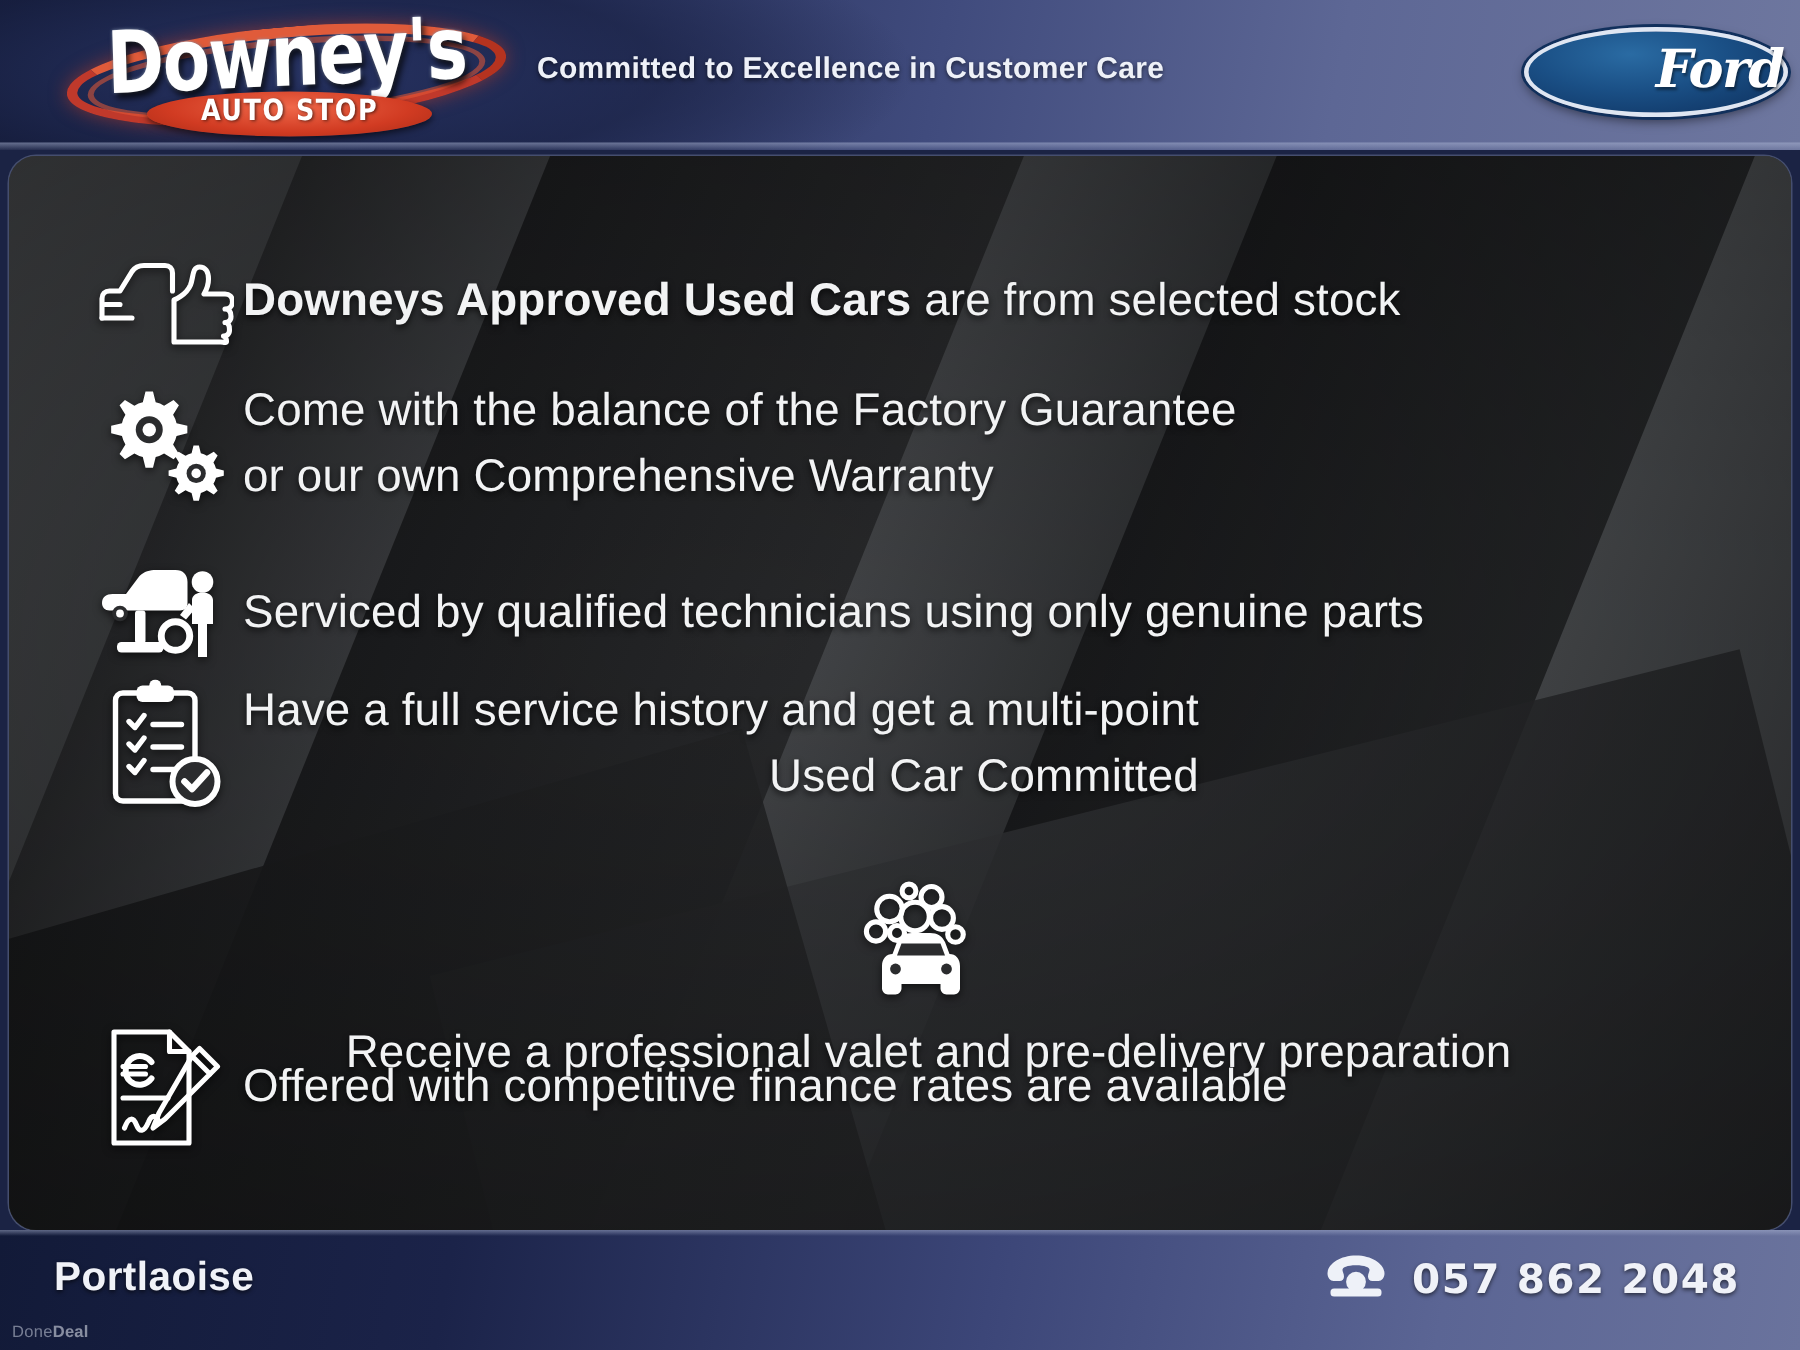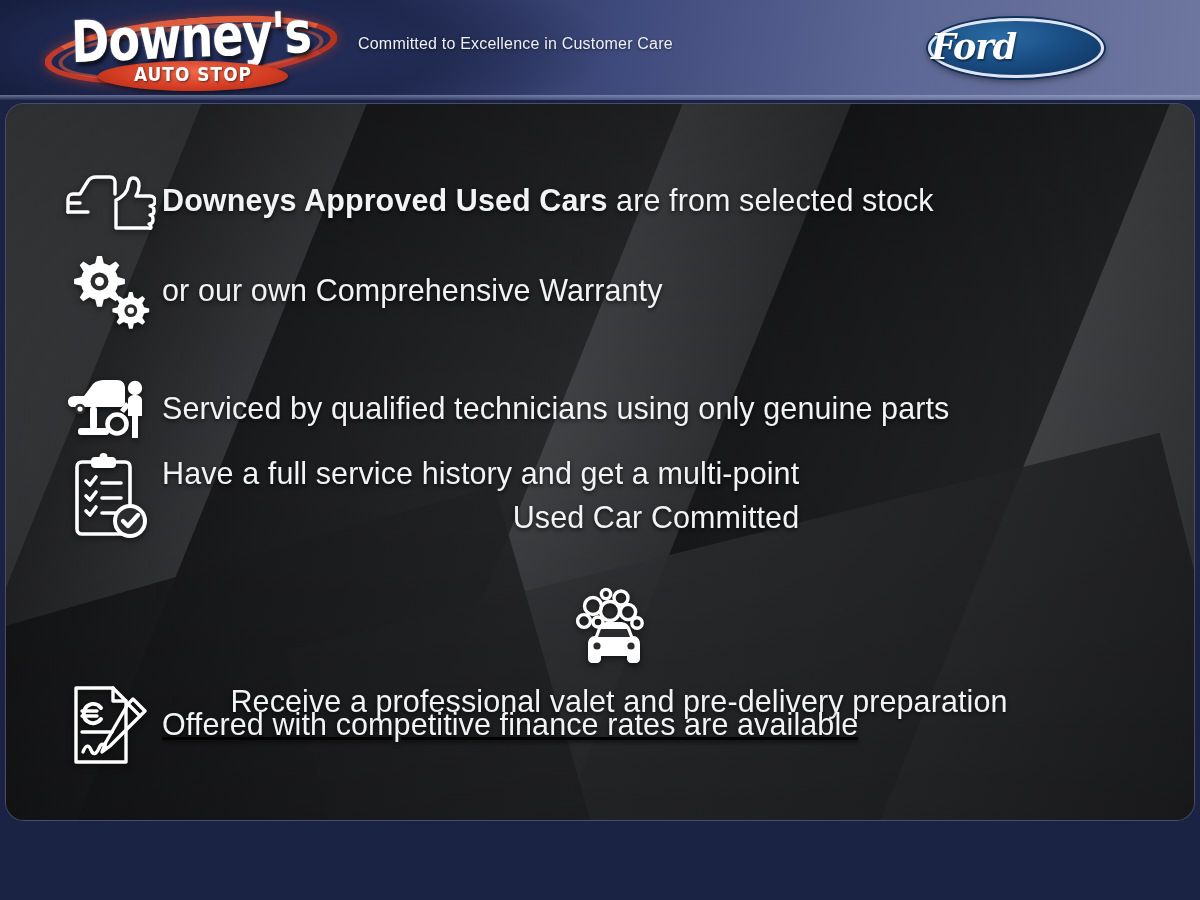--- a/index.html
+++ b/index.html
@@ -56,33 +56,33 @@
   .logo-sub{
     position:absolute; left:62px; top:58px; width:190px; text-align:center;
     font-family:"DejaVu Sans", sans-serif;
     font-weight:bold; font-size:17px; letter-spacing:1px; color:#ffffff;
     transform:scaleY(1.15);
     text-shadow:1px 1px 2px rgba(0,0,0,.55);
   }
 
   .tagline {
     position:absolute; left:358px; top:35px;
-    font-size:16px; font-weight:normal; color:#eef1f8;
+    font-size:20px; font-weight:bold; color:#eef1f8;
     letter-spacing:.2px;
     text-shadow:0 1px 3px rgba(0,0,0,.55);
   }
 
   
   .logo-ford{
-    position:absolute; left:928px; top:18px; width:176px; height:60px;
+    position:absolute; left:1016px; top:18px; width:176px; height:60px;
     border-radius:50%;
     background:radial-gradient(ellipse at 40% 28%, #2a6ba3 0%, #1a4f85 45%, #0d2f5c 100%);
     border:3px solid #dfe6f2;
     box-shadow:0 0 0 2px #11305c, 0 3px 7px rgba(0,0,0,.5);
-    display:flex; align-items:center; justify-content:flex-start;
+    display:flex; align-items:center; justify-content:flex-end;
   }
   .ford-text{
     font-family:"DejaVu Serif", serif;
     font-style:italic; font-weight:bold; font-size:35px; color:#ffffff;
     letter-spacing:-1px;
     text-shadow:1px 2px 2px rgba(0,0,0,.45);
     transform:translateY(-2px);
   }
 
   
@@ -206,20 +206,21 @@
           <svg width="86" height="78" viewBox="0 0 86 78" fill="#fff">
             <path d="M30 4 l5 0 1.8 7.2 a18 18 0 0 1 5.6 2.3 l6.3 -3.9 3.6 3.6 -3.9 6.3 a18 18 0 0 1 2.3 5.6 l7.2 1.8 0 5 -7.2 1.8 a18 18 0 0 1 -2.3 5.6 l3.9 6.3 -3.6 3.6 -6.3 -3.9 a18 18 0 0 1 -5.6 2.3 l-1.8 7.2 -5 0 -1.8 -7.2 a18 18 0 0 1 -5.6 -2.3 l-6.3 3.9 -3.6 -3.6 3.9 -6.3 a18 18 0 0 1 -2.3 -5.6 l-7.2 -1.8 0 -5 7.2 -1.8 a18 18 0 0 1 2.3 -5.6 l-3.9 -6.3 3.6 -3.6 6.3 3.9 a18 18 0 0 1 5.6 -2.3 z"></path>
             <circle cx="32.5" cy="29.5" r="9" fill="#2b2c2e"></circle>
             <circle cx="32.5" cy="29.5" r="4.5" fill="#fff"></circle>
             <path d="M62 40 l3.6 0 1.3 5.2 a13 13 0 0 1 4 1.7 l4.6 -2.8 2.6 2.6 -2.8 4.6 a13 13 0 0 1 1.7 4 l5.2 1.3 0 3.6 -5.2 1.3 a13 13 0 0 1 -1.7 4 l2.8 4.6 -2.6 2.6 -4.6 -2.8 a13 13 0 0 1 -4 1.7 l-1.3 5.2 -3.6 0 -1.3 -5.2 a13 13 0 0 1 -4 -1.7 l-4.6 2.8 -2.6 -2.6 2.8 -4.6 a13 13 0 0 1 -1.7 -4 l-5.2 -1.3 0 -3.6 5.2 -1.3 a13 13 0 0 1 1.7 -4 l-2.8 -4.6 2.6 -2.6 4.6 2.8 a13 13 0 0 1 4 -1.7 z"></path>
             <circle cx="63.8" cy="58.6" r="6.4" fill="#2b2c2e"></circle>
             <circle cx="63.8" cy="58.6" r="3.2" fill="#fff"></circle>
           </svg>
         </div>
         <div class="txt">
+          <div>Come with the balance of the Factory Guarantee</div>
           <div>or our own Comprehensive Warranty</div>
         </div>
       </div>
 
       <div class="row" style="top:272px;">
         <div class="icon">
           <svg width="96" height="66" viewBox="0 0 96 66" fill="#fff">
             <path d="M6 26 C6 22 9 20 13 20 L22 20 L31 8 C34 5 38 4 42 4 L55 4 C60 4 63 7 63 12 L63 26 C63 29 61 31 58 31 L11 31 C8 31 6 29 6 26 Z"></path>
             <circle cx="18" cy="33" r="5.2" fill="#2b2c2e"></circle>
             <circle cx="18" cy="33" r="2.6" fill="#fff"></circle>
@@ -275,21 +276,21 @@
             <path d="M27 43 L53 43 L56 51 L24 51 Z" fill="#2b2c2e"></path>
             <circle cx="23" cy="60" r="3.6" fill="#2b2c2e"></circle>
             <circle cx="57" cy="60" r="3.6" fill="#2b2c2e"></circle>
           </svg>
         </div>
         <div class="txt">
           <span>Receive a professional valet and pre-delivery preparation</span>
         </div>
       </div>
 
-      <div class="row" style="top:578px;text-decoration:underline;">
+      <div class="row" style="top:578px;">
         <div class="icon">
           <svg width="84" height="86" viewBox="0 0 84 86" fill="none" stroke="#fff" stroke-width="3.4" stroke-linecap="round" stroke-linejoin="round">
             <path d="M8 6 L45 6 L58 19 L58 80 L8 80 Z"></path>
             <path d="M45 6 L45 19 L58 19"></path>
             <path d="M33 26 C30 22 25 21 21 23 C15 26 14 35 19 39 C24 43 30 41 33 37" stroke-width="4"></path>
             <path d="M14 29 L29 29"></path>
               <path d="M14 34 L29 34"></path>
             <path d="M14 50 L44 50"></path>
             <path d="M15 70 C18 62 21 63 23 68 C25 73 28 73 31 66 C33 61 36 61 38 66"></path>
             <path d="M60 22 L72 34 L42 64 L34 70 L38 60 Z" stroke-width="3.4"></path>
@@ -297,14 +298,30 @@
           </svg>
         </div>
         <div class="txt">
           <span>Offered with competitive finance rates are available</span>
         </div>
       </div>
 
     </div>
   </div>
 
+  <div class="footer">
+    <div class="city">Portlaoise</div>
+    <div class="phone-wrap">
+      <span>
+        <svg width="42" height="30" viewBox="0 0 42 30" fill="#eef1f8">
+          <path d="M21 1 C10 1 2 7 2 13 C2 16 4 18 6 18 L10 18 C12 18 13 16.6 13 15 C13 13 12 12 12 10.5 C12 9 15 7.5 21 7.5 C27 7.5 30 9 30 10.5 C30 12 29 13 29 15 C29 16.6 30 18 32 18 L36 18 C38 18 40 16 40 13 C40 7 32 1 21 1 Z"></path>
+          <circle cx="21" cy="18.5" r="6.6"></circle>
+          <rect x="4" y="23" width="34" height="5.4" rx="2.4"></rect>
+        </svg>
+      </span>
+      <span class="phone-num">057 862 2048</span>
+    </div>
+    <div class="watermark">
+      <span>Done</span><b>Deal</b>
+    </div>
+  </div>
 
 </div>
 
 </body></html>

